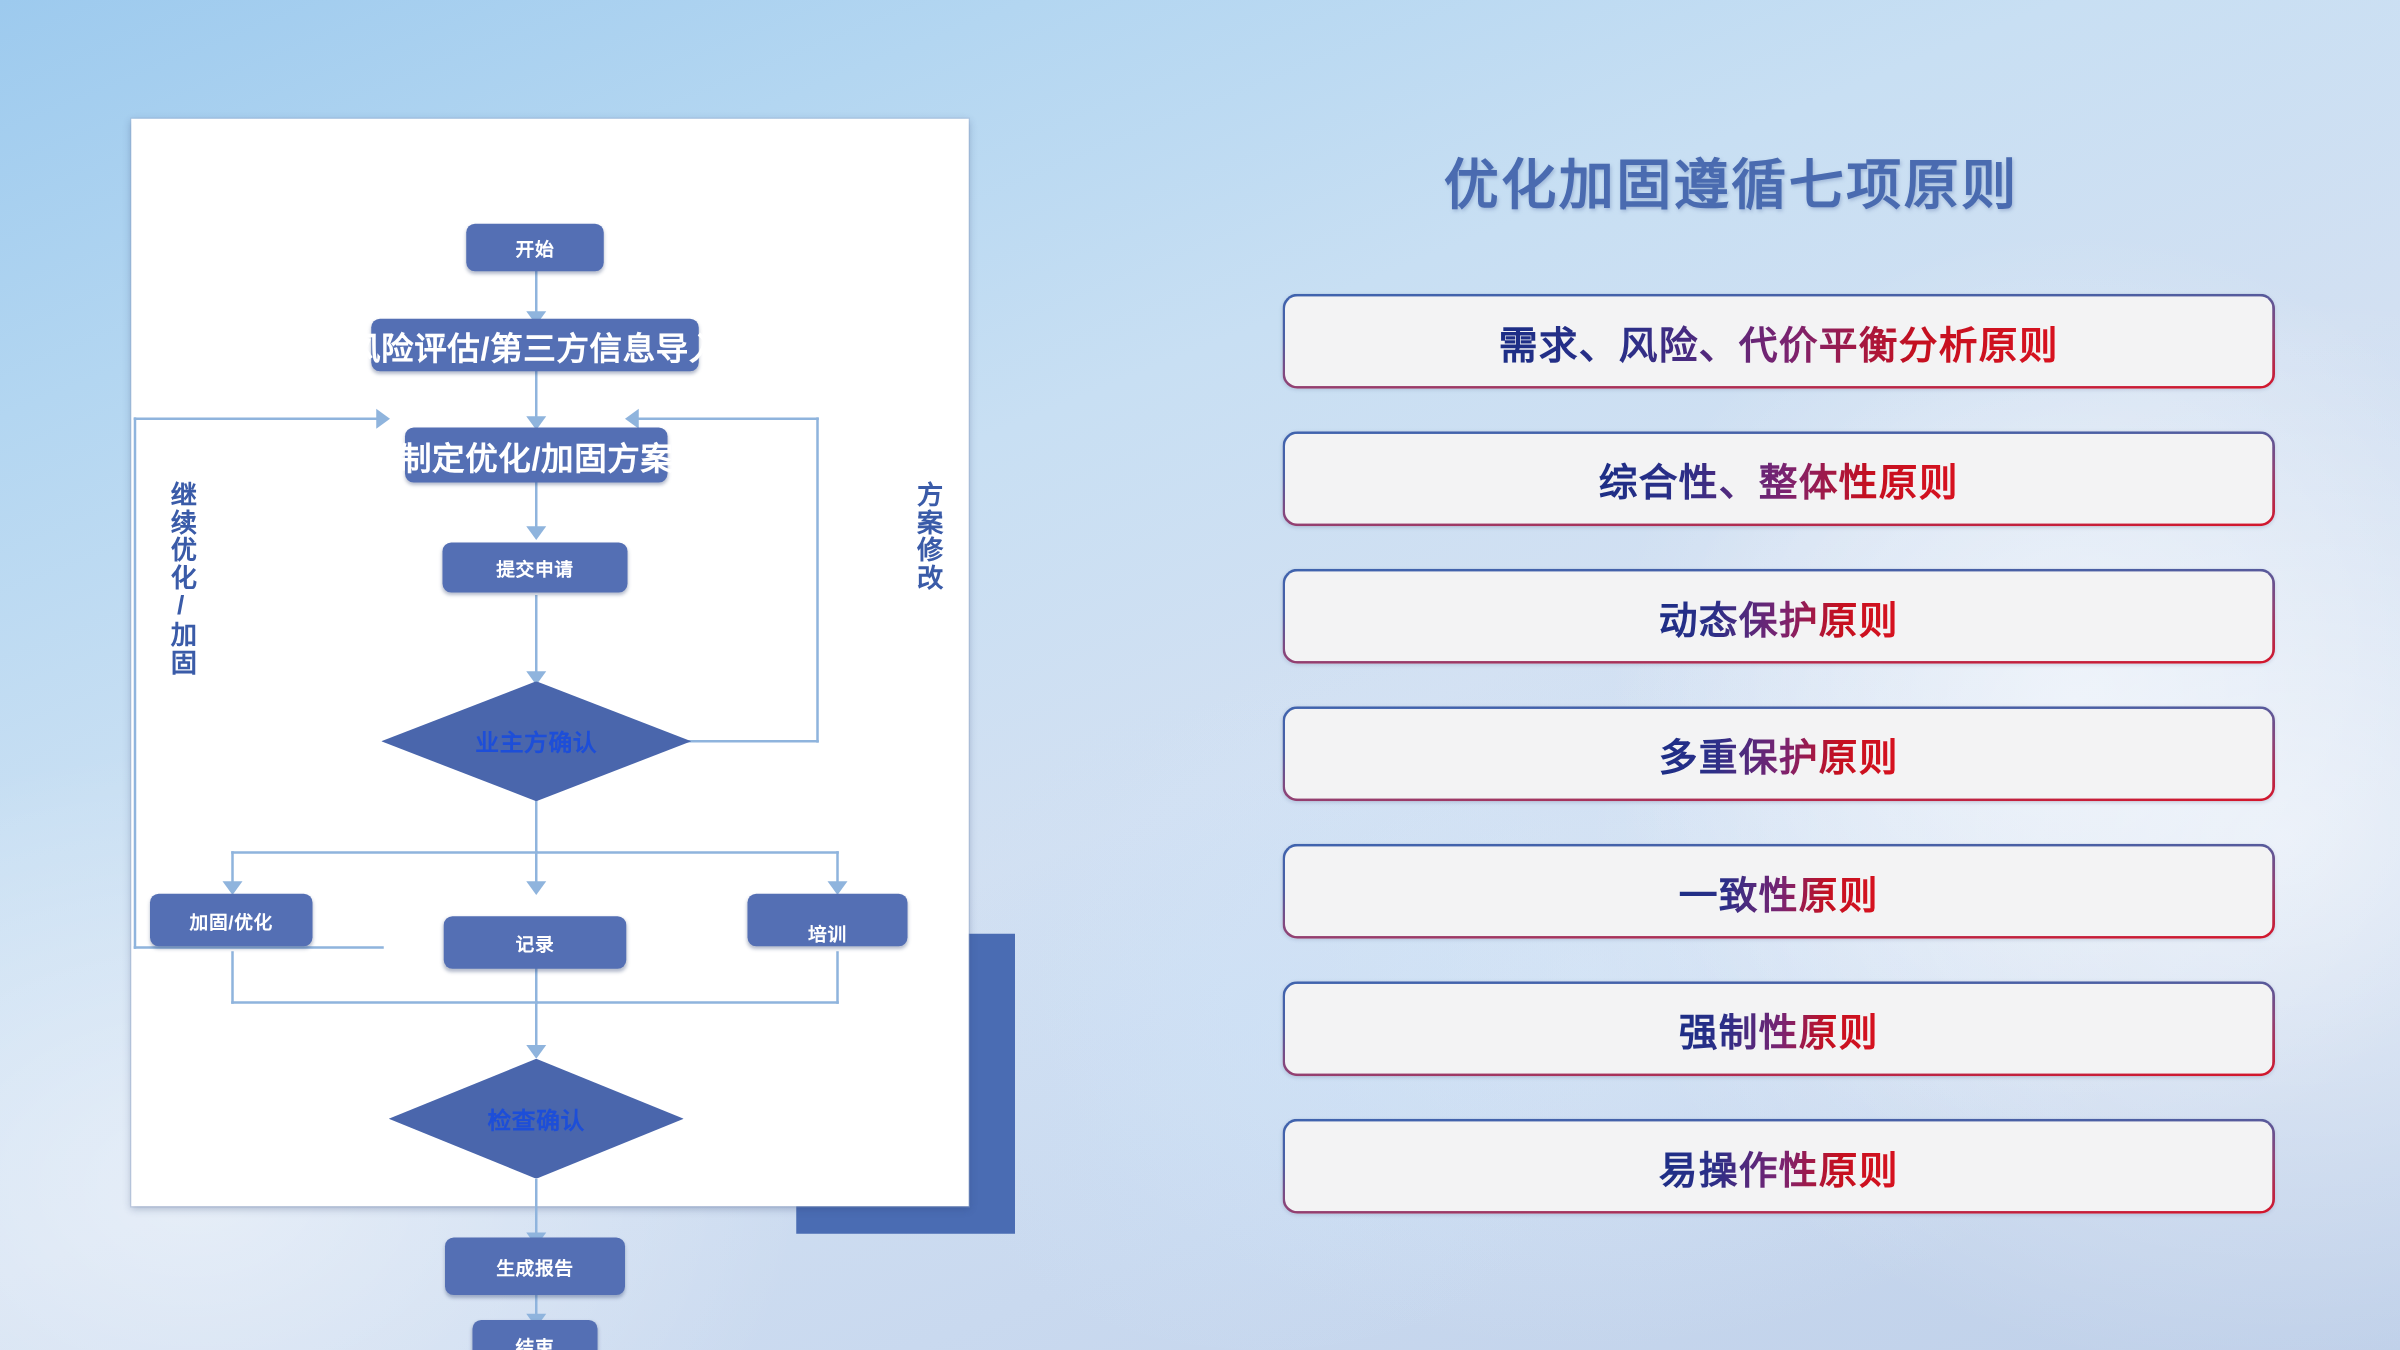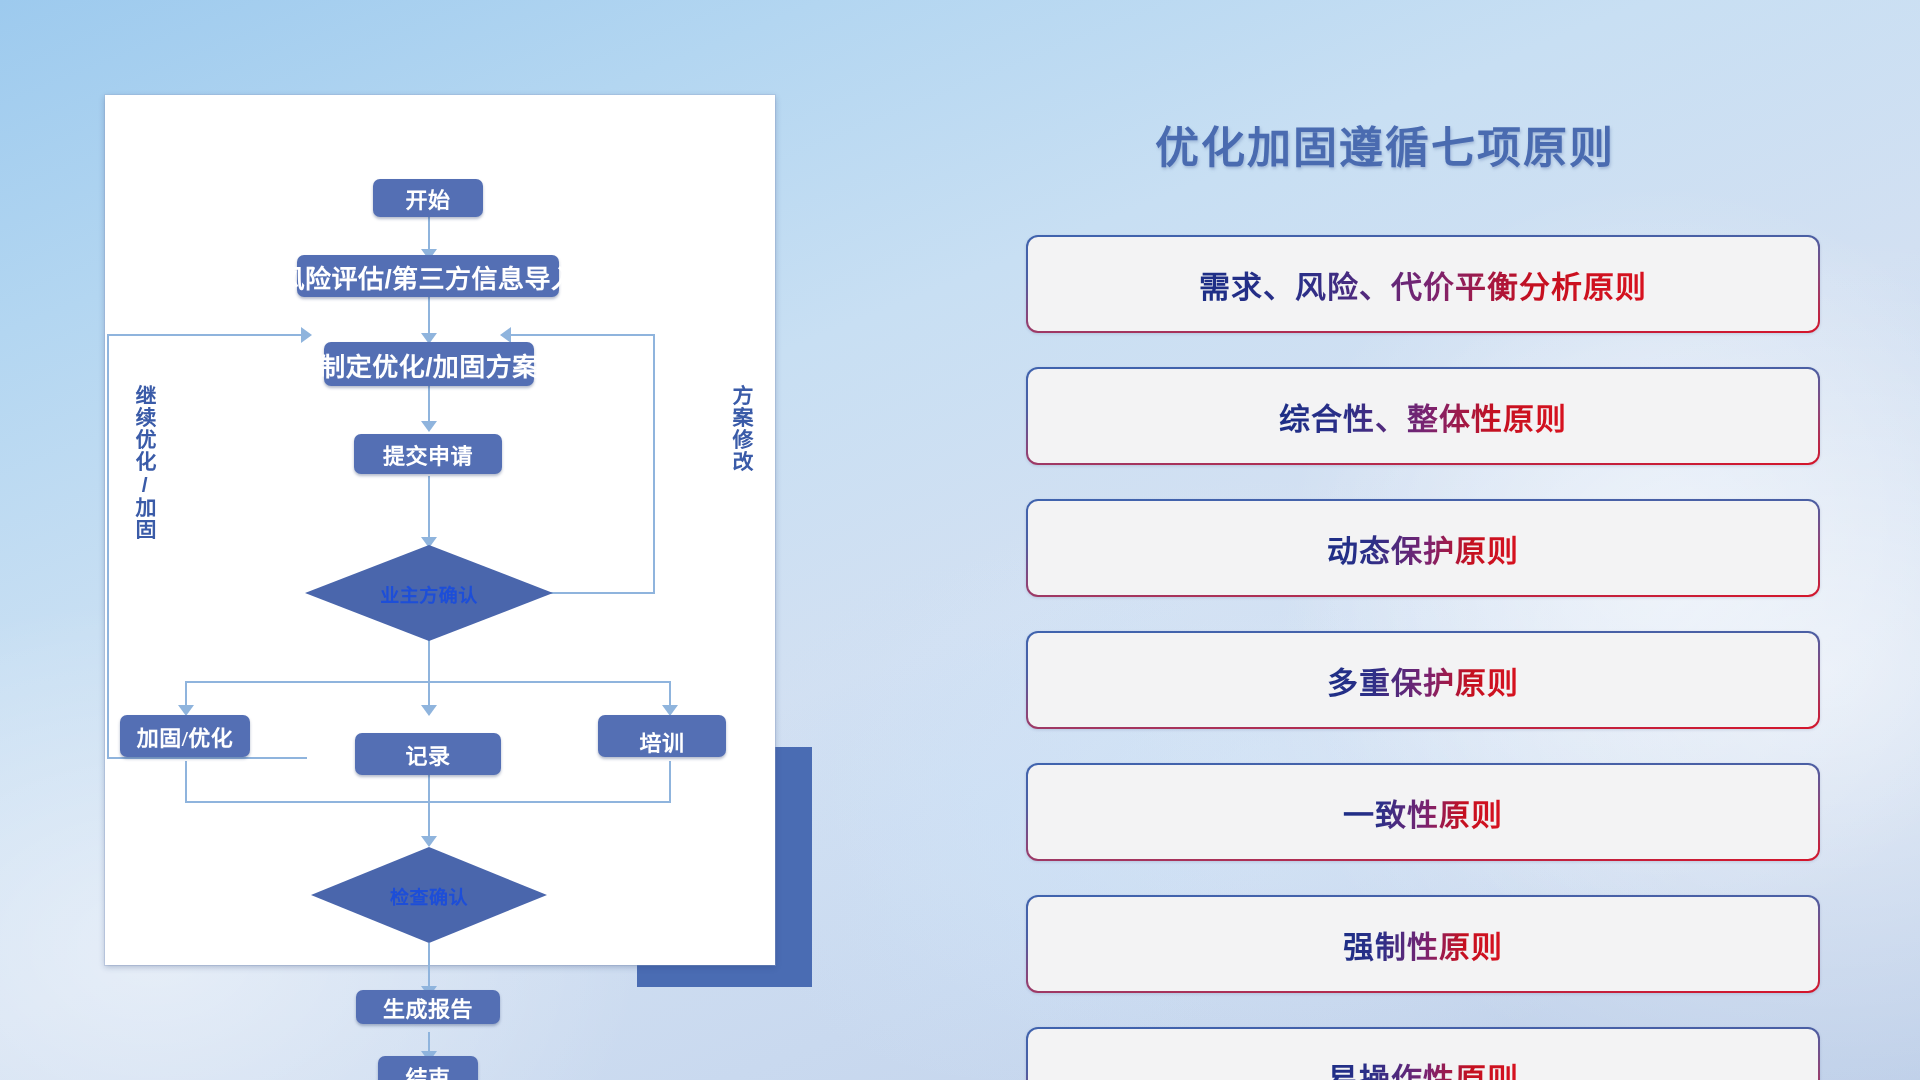--- a/index.html
+++ b/index.html
@@ -77,21 +77,21 @@
     border-radius: 7px;
     display: flex;
     align-items: center;
     justify-content: center;
     font-weight: bold;
     letter-spacing: 0.5px;
     box-shadow: 0 2px 3px rgba(40,60,110,0.35);
     white-space: nowrap;
     box-sizing: border-box;
   }
-  .node.small { font-size: 22px; font-family: Liberation Serif, serif; }
+  .node.small { font-size: 15px; }
   .node.med   { font-size: 26px; }
 
   
   .diamond-wrap {
     position: absolute;
     display: flex;
     align-items: center;
     justify-content: center;
   }
   .diamond-shape {
@@ -168,21 +168,21 @@
     white-space: nowrap;
   }
   #principles-list {
     position: absolute;
     left: 1026px;
     top: 235px;
     width: 794px;
   }
   .principle-card {
     position: relative;
-    height: 98px;
+    height: 76px;
     margin-bottom: 34px;
     border-radius: 12px;
     background: #f3f3f4;
     display: flex;
     align-items: center;
     justify-content: center;
     box-sizing: border-box;
     border: 2px solid transparent;
     background-image:
       linear-gradient(#f3f3f4, #f3f3f4),
@@ -290,21 +290,21 @@
 
     <div class="node small" style="left:493px; top:620px; width:128px; height:42px;align-items:flex-end;">
       <span>培训</span>
     </div>
 
     <div class="diamond-wrap" style="left:206px; top:752px; width:236px; height:96px;">
       <div class="diamond-shape"></div>
       <span class="diamond-label">检查确认</span>
     </div>
 
-    <div class="node small" style="left:251px; top:895px; width:144px; height:34px;">
+    <div class="node small" style="left:251px; top:895px; width:144px; height:46px;">
       <span>生成报告</span>
     </div>
 
     <div class="node small" style="left:273px; top:961px; width:100px; height:40px;">
       <span>结束</span>
     </div>
 
     <div class="side-label" style="left:28px; top:290px;">继续优化/加固</div>
 
     <div class="side-label" style="left:625px; top:290px;">方案修改</div>

